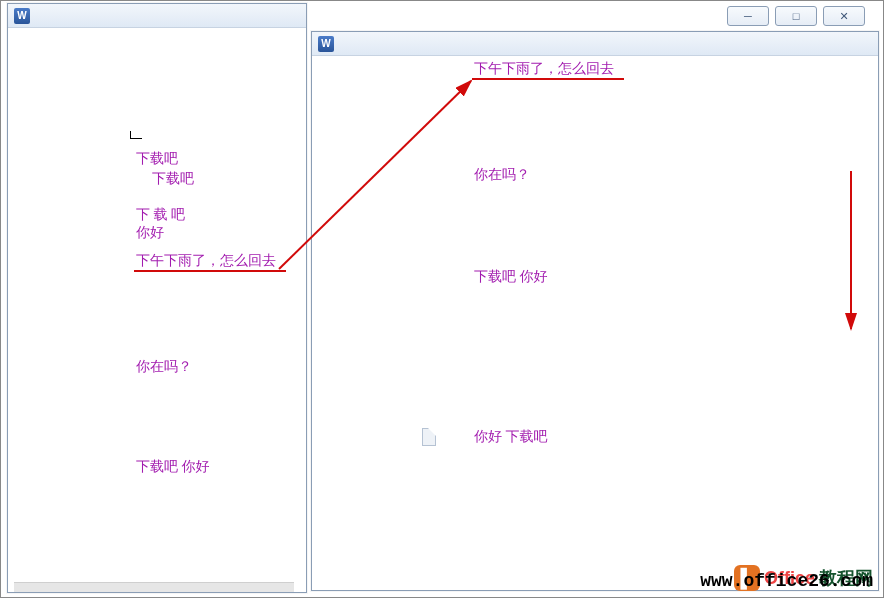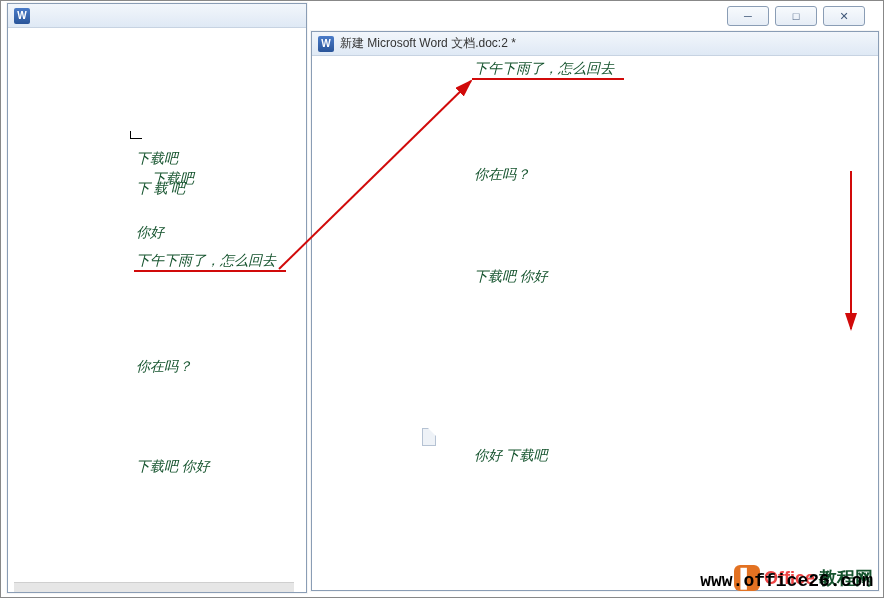--- a/index.html
+++ b/index.html
@@ -43,21 +43,21 @@
   background: #fff;
   height: calc(100% - 24px);
   overflow: hidden;
 }
 .cursor-mark {
   position: absolute;
   width: 12px; height: 8px;
   border-left: 1px solid #000;
   border-bottom: 1px solid #000;
 }
-.txt { position: absolute; color: #14532d; white-space: nowrap; font-style: italic; }
+.txt { position: absolute; color: #a21caf; white-space: nowrap; }
 .underline-red {
   position: absolute;
   height: 2px;
   background: #d10a0a;
 }
 .win-controls {
   position: absolute;
   top: 5px; right: 18px;
   display: flex; gap: 6px;
 }
@@ -126,42 +126,41 @@
 </div>
 
 <div class="win" style="left:6px; top:2px; width:300px; height:590px;">
   <div class="titlebar">
     <div class="word-icon">W</div>
   </div>
   <div class="doc-area">
     <div class="cursor-mark" style="left:122px; top:103px;"></div>
     <span class="txt" style="left:128px; top:122px;">下载吧</span>
     <span class="txt" style="left:144px; top:142px;">下载吧</span>
-    <span class="txt" style="left:128px; top:152px;">下 载   吧</span>
+    <span class="txt" style="left:128px; top:178px;">下 载   吧</span>
     <span class="txt" style="left:128px; top:196px;">你好</span>
     <span class="txt" style="left:128px; top:224px;">下午下雨了，怎么回去</span>
     <div class="underline-red" style="left:126px; top:242px; width:152px;"></div>
     <span class="txt" style="left:128px; top:330px;">你在吗？</span>
     <span class="txt" style="left:128px; top:430px;">下载吧 你好</span>
     <div class="scrollbar-stub"></div>
   </div>
 </div>
 
 <div class="win" style="left:310px; top:30px; width:568px; height:560px;">
   <div class="titlebar">
     <div class="word-icon">W</div>
-    <span>新建 Microsoft Word 文档.doc:2 *</span>
   </div>
   <div class="doc-area">
     <span class="txt" style="left:162px; top:4px;">下午下雨了，怎么回去</span>
     <div class="underline-red" style="left:160px; top:22px; width:152px;"></div>
     <span class="txt" style="left:162px; top:110px;">你在吗？</span>
     <span class="txt" style="left:162px; top:212px;">下载吧 你好</span>
     <div class="page-icon" style="left:110px; top:372px;"></div>
-    <span class="txt" style="left:162px; top:372px;margin-top:19px;">你好   下载吧</span>
+    <span class="txt" style="left:162px; top:372px;">你好   下载吧</span>
   </div>
 </div>
 
 <svg class="arrow" style="left:0; top:0;" width="884" height="598">
   <defs>
     <marker id="ah1" markerWidth="10" markerHeight="10" refX="8" refY="3" orient="auto">
       <path d="M0,0 L0,6 L9,3 z" fill="#d10a0a"></path>
     </marker>
   </defs>
   <line x1="278" y1="268" x2="470" y2="80" stroke="#d10a0a" stroke-width="2" marker-end="url(#ah1)"></line>

